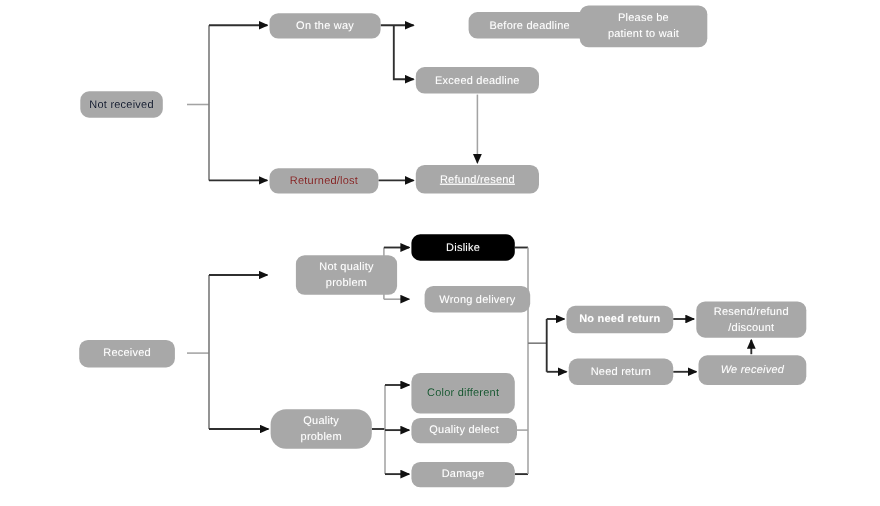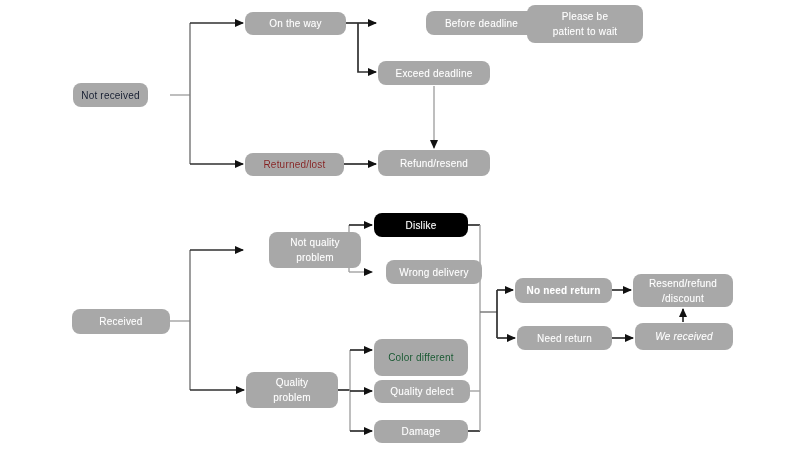--- a/index.html
+++ b/index.html
@@ -79,26 +79,26 @@
       <polyline points="612,290 631,290" fill="none" stroke="#2f2f2f" stroke-width="1.7" marker-end="url(#ah)"></polyline>
       <polyline points="612,338 633,338" fill="none" stroke="#2f2f2f" stroke-width="1.7" marker-end="url(#ah)"></polyline>
       <polyline points="683,322 683,309" fill="none" stroke="#2f2f2f" stroke-width="1.7" marker-end="url(#ah)"></polyline>
     </svg>
     <div class="node" style="left: 73px; top: 83px; width: 75px; height: 24px; background: rgb(168, 168, 168); color: #0f172a;">Not received</div>
     <div class="node" style="left: 245px; top: 12px; width: 101px; height: 23px; background: rgb(168, 168, 168); color: rgb(255, 255, 255);">On the way</div>
     <div class="node" style="left: 378px; top: 11px; width: 111px; height: 24px; background: rgb(168, 168, 168); color: rgb(255, 255, 255); margin-left: 48px;">Before deadline</div>
     <div class="node" style="left: 527px; top: 5px; width: 116px; height: 38px; background: rgb(168, 168, 168); color: rgb(255, 255, 255);">Please be
 patient to wait</div>
     <div class="node" style="left: 378px; top: 61px; width: 112px; height: 24px; background: rgb(168, 168, 168); color: rgb(255, 255, 255);">Exceed deadline</div>
-    <div class="node" style="left: 378px; top: 150px; width: 112px; height: 26px; background: rgb(168, 168, 168); color: rgb(255, 255, 255);">Refund/resend</div>
+    <div class="node" style="left: 378px; top: 150px; width: 112px; height: 26px; background: rgb(168, 168, 168); color: rgb(255, 255, 255); text-decoration: underline;">Refund/resend</div>
     <div class="node" style="left: 245px; top: 153px; width: 99px; height: 23px; background: rgb(168, 168, 168); color: #7f1d1d;">Returned/lost</div>
-    <div class="node" style="left: 72px; top: 309px; width: 98px; height: 25px; background: rgb(168, 168, 168); color: rgb(255, 255, 255);">Received</div>
+    <div class="node" style="left: 72px; top: 309px; width: 87px; height: 25px; background: rgb(168, 168, 168); color: rgb(255, 255, 255);">Received</div>
     <div class="node" style="left: 245px; top: 232px; width: 92px; height: 36px; background: rgb(168, 168, 168); color: rgb(255, 255, 255); margin-left: 24px;">Not quality
 problem</div>
-    <div class="node" style="left: 246px; top: 372px; width: 92px; height: 36px; background: rgb(168, 168, 168); color: rgb(255, 255, 255);">Quality
+    <div class="node" style="left: 246px; top: 372px; width: 92px; height: 36px; background: rgb(168, 168, 168); color: rgb(255, 255, 255); border-radius: 14px;">Quality
 problem</div>
     <div class="node" style="left: 374px; top: 213px; width: 94px; height: 24px; background: #000000; color: rgb(255, 255, 255);">Dislike</div>
     <div class="node" style="left: 374px; top: 260px; width: 96px; height: 24px; background: rgb(168, 168, 168); color: rgb(255, 255, 255); margin-left: 12px;">Wrong delivery</div>
     <div class="node" style="left: 374px; top: 339px; width: 94px; height: 37px; background: rgb(168, 168, 168); color: #14532d;">Color different</div>
     <div class="node" style="left: 374px; top: 380px; width: 96px; height: 23px; background: rgb(168, 168, 168); color: rgb(255, 255, 255);">Quality delect</div>
     <div class="node" style="left: 374px; top: 420px; width: 94px; height: 23px; background: rgb(168, 168, 168); color: rgb(255, 255, 255);">Damage</div>
     <div class="node" style="left: 515px; top: 278px; width: 97px; height: 25px; background: rgb(168, 168, 168); color: rgb(255, 255, 255); font-weight: bold;">No need return</div>
     <div class="node" style="left: 517px; top: 326px; width: 95px; height: 24px; background: rgb(168, 168, 168); color: rgb(255, 255, 255);">Need return</div>
     <div class="node" style="left: 633px; top: 274px; width: 100px; height: 33px; background: rgb(168, 168, 168); color: rgb(255, 255, 255);">Resend/refund
 /discount</div>

